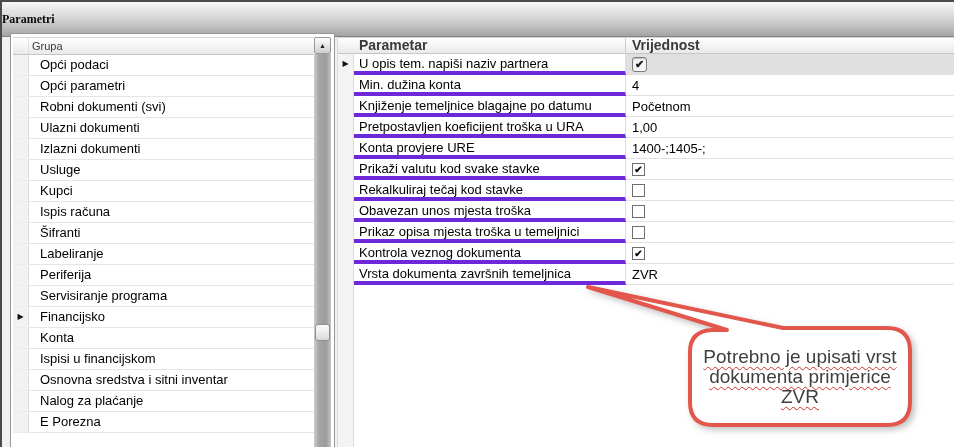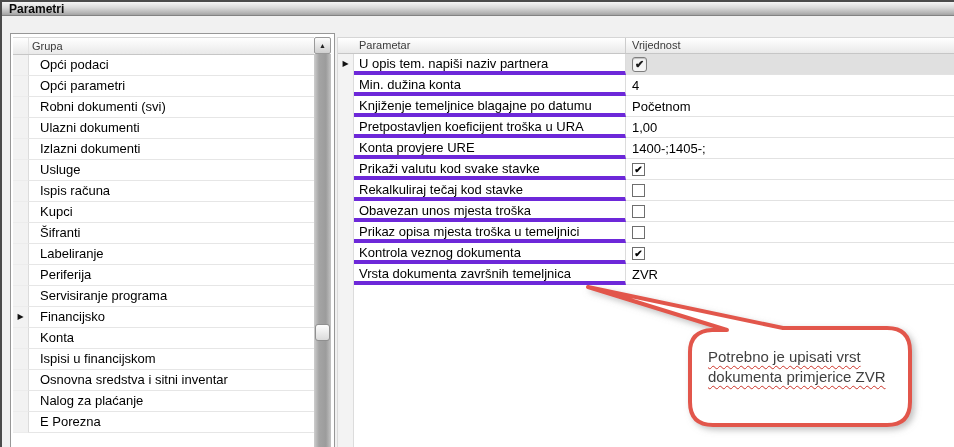--- a/index.html
+++ b/index.html
@@ -6,24 +6,24 @@
   html, body { width: 954px; height: 447px; }
   .screen {
     position: relative; width: 954px; height: 447px; overflow: hidden;
     background: #f1f1f1; font-family: "Liberation Sans", sans-serif;
     font-size: 13px; color: #000;
   }
   .win-border-top { position: absolute; left: 0; top: 0; right: 0; height: 2px; background: #4b4b4b; z-index: 20; }
   .win-border-left { position: absolute; left: 0; top: 0; width: 2px; bottom: 0; background: #4b4b4b; z-index: 20; }
 
   .titlebar {
-    position: absolute; left: 2px; top: 2px; right: 0; height: 14px;
+    position: absolute; left: 2px; top: 2px; right: 0; height: 35px;
     background: linear-gradient(#f6f6f6, #d8d8d8 45%, #b8b8b8 80%, #a3a3a3);
     border-bottom: 1px solid #828282;
-    display: flex; align-items: center; padding-left: 7px;
+    display: flex; align-items: center;  font-family: Liberation Serif, serif;
   }
   .titlebar .title { font-weight: bold; font-size: 12px; color: #0a0a0a; }
 
   
   .panel-left {
     position: absolute; left: 10px; top: 33px; width: 325px; height: 420px;
     background: #fff; border: 1px solid #979797;
   }
   .lheader {
     position: absolute; left: 2px; top: 3px; width: 301px; height: 18px; display: flex;
@@ -56,21 +56,21 @@
   }
 
   
   .rgrid { position: absolute; left: 337px; top: 37px; width: 617px; height: 410px; background: #fff; border-left: 1px solid #dadada; }
   .rheader {
     display: flex; height: 17px;
     background: linear-gradient(#ffffff, #e9e9e9);
     border-top: 1px solid #d6d6d6; border-bottom: 1px solid #c6c6c6;
   }
   .rheader .selh { width: 16px; }
-  .rheader .hcell { font-size: 11px; color: #3a3a3a; line-height: 15px; }
+  .rheader .hcell { font-size: 14px; color: #3a3a3a; line-height: 15px; font-weight: bold; }
   .rheader .hparam { width: 272px; padding-left: 5px; border-right: 1px solid #cccccc; }
   .rheader .hval { flex: 1; padding-left: 6px; }
   .sel-strip { position: absolute; left: 0; top: 17px; bottom: 0; width: 16px; background: #f3f3f3; border-right: 1px solid #dcdcdc; }
   .rbody { position: relative; }
   .rrow { display: flex; height: 21px; cursor: default; }
   .rrow .sel { width: 16px; border-right: 1px solid #dcdcdc; font-size: 8px; line-height: 20px; text-align: center; color: #111; }
   .rrow .param { width: 272px; border-right: 1px solid #dcdcdc; border-bottom: 4px solid #6d28d9; padding-left: 5px; line-height: 20px; white-space: nowrap; overflow: hidden; }
   .rrow .val { flex: 1; border-bottom: 1px solid #e2e2e2; padding-left: 6px; display: flex; align-items: center; }
   .rrow.selected .val { background: #e0e0e0; }
   .cb {
@@ -80,21 +80,21 @@
   .cb-editor {
     display: inline-block; width: 15px; height: 15px; border: 1px solid #7d7d7d; border-radius: 3px;
     background: #f4f4f4; box-shadow: inset 0 1px 1px rgba(0,0,0,.22);
     font-size: 11px; line-height: 13px; text-align: center; color: #1a1a1a; font-weight: bold;
   }
 
   
   .callout-svg { position: absolute; left: 0; top: 0; z-index: 6; pointer-events: none; }
   .callout-text {
     position: absolute; left: 692px; top: 347px; width: 216px; z-index: 7;
-    font-size: 15px; line-height: 20px; color: #3f3f3f; padding-left: 16px;
+    text-align: center; font-size: 19px; line-height: 20px; color: #3f3f3f;
   }
   .callout-text .line {
     text-decoration: underline; text-decoration-style: wavy;
     text-decoration-color: #cc3328; text-decoration-thickness: 1px; text-underline-offset: 3px;
   }
 </style>
 </head>
 <body>
 
 <div class="screen">
@@ -130,25 +130,25 @@
         <div class="lrow">
           <div class="sel"></div>
           <div class="lbl">Izlazni dokumenti</div>
         </div>
         <div class="lrow">
           <div class="sel"></div>
           <div class="lbl">Usluge</div>
         </div>
         <div class="lrow">
           <div class="sel"></div>
+          <div class="lbl">Kupci</div>
+        </div>
+        <div class="lrow">
+          <div class="sel"></div>
           <div class="lbl">Ispis računa</div>
-        </div>
-        <div class="lrow">
-          <div class="sel"></div>
-          <div class="lbl">Kupci</div>
         </div>
         <div class="lrow">
           <div class="sel"></div>
           <div class="lbl">Šifranti</div>
         </div>
         <div class="lrow">
           <div class="sel"></div>
           <div class="lbl">Labeliranje</div>
         </div>
         <div class="lrow">

